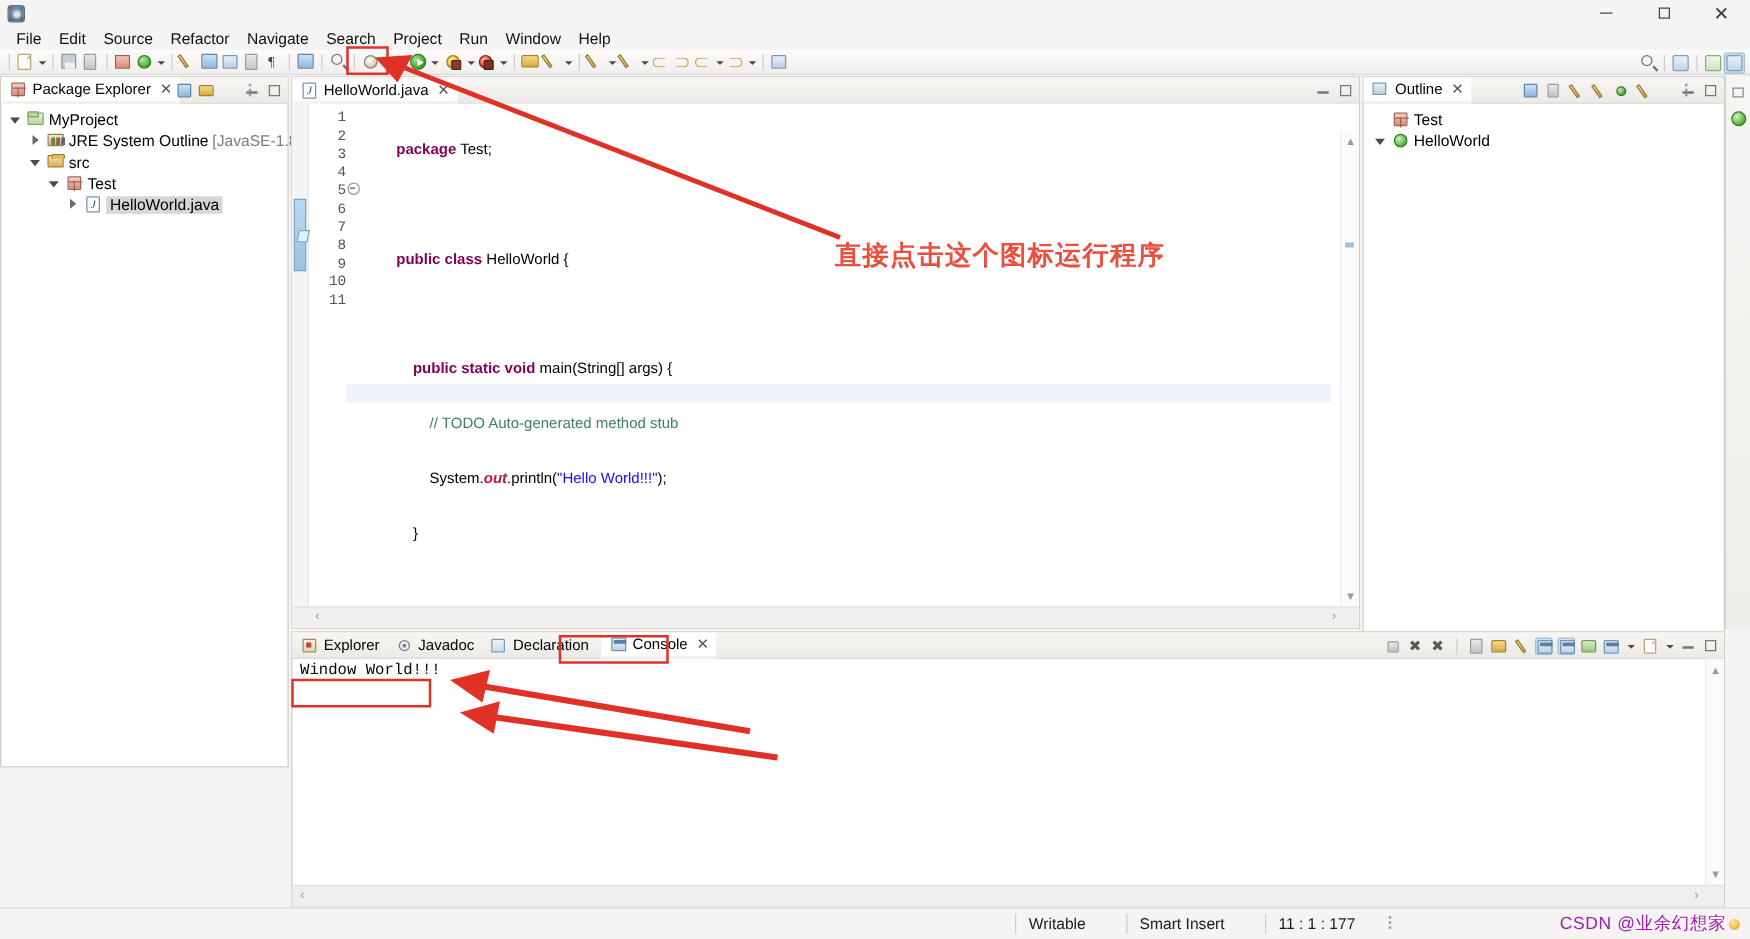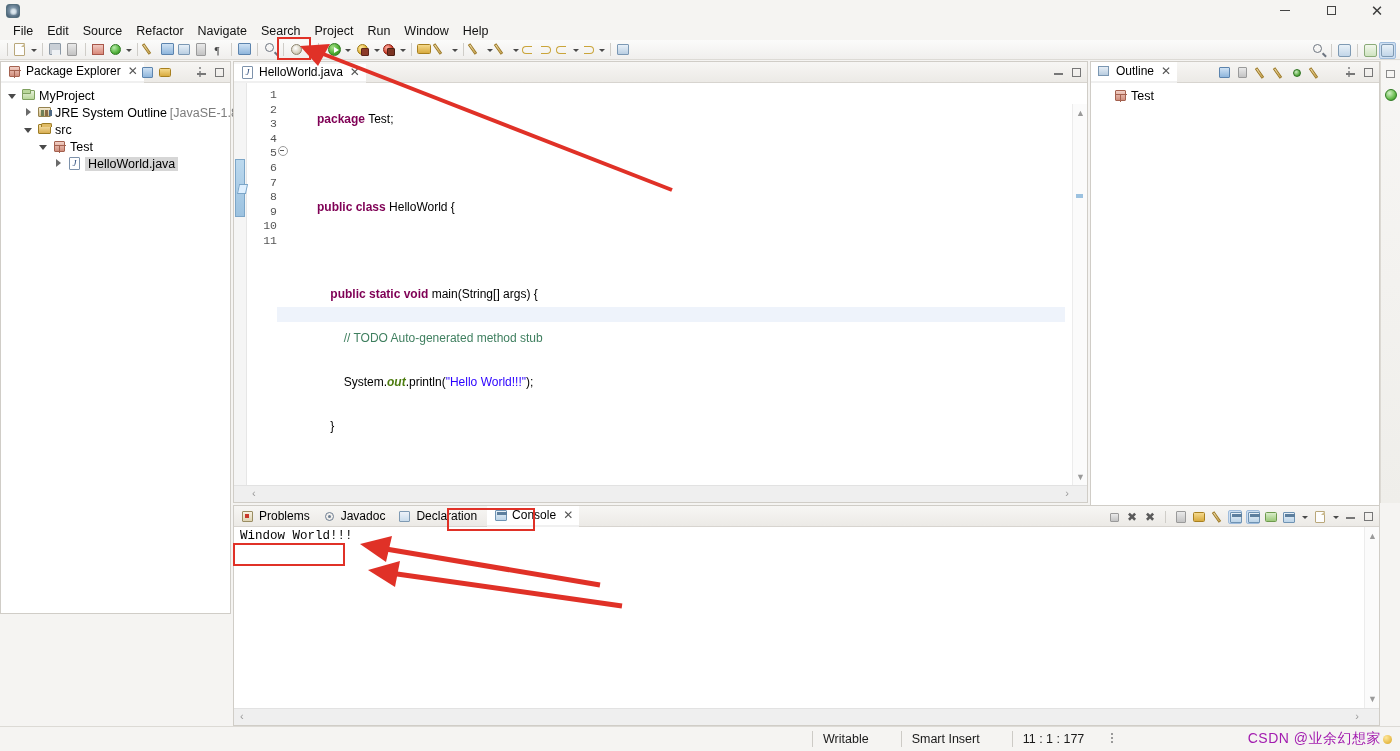--- a/index.html
+++ b/index.html
@@ -148,21 +148,21 @@
      background:linear-gradient(#bcd9ee,#9cc2e0); border:1px solid #7ca6c8;}
   .foldmark:after{content:"";position:absolute;left:1.5px;top:24px;width:7px;height:8px;background:#dff0ff;
      border:1px solid #7ca6c8;transform:skewX(-12deg);}
   .linenos{ position:absolute; left:13px; top:0; width:30px; text-align:right; padding-top:5px;
     font-family:"Liberation Mono", monospace; font-size:11.5px; color:#555; line-height:14.6px;}
   .codearea{ position:absolute; left:50px; top:0; right:22px; padding-top:0;
     font-family:Liberation Sans, sans-serif; font-size:12px; line-height:14.6px; white-space:pre; color:#000;margin-left:33px;}
   .kw{ color:#7f0055; font-weight:bold; }
   .str{ color:#2a00ff; }
   .cmt{ color:#3f7f5f; }
-  .fld{ color:#4d7c0f; font-style:italic; font-weight:bold; }
+  .fld{ color:#be185d; font-style:italic; font-weight:bold; }
   .curline{ position:absolute; left:43px; right:22px; height:15px; background:#eef3fb; }
   .fold-glyph{ position:absolute; left:44px; width:9px;height:9px; }
   .fold-glyph:after{content:"";position:absolute;left:0;top:0;width:8px;height:8px;border:1px solid #9a9a9a;
     border-radius:50%;background:#fff;}
   .fold-glyph:before{content:"";position:absolute;left:2px;top:4px;width:4px;height:1px;background:#555;z-index:2;}
   .ed-vscroll{ position:absolute; right:0; top:21px; width:15px; bottom:17px; background:#fbfbfb; border-left:1px solid #ececec;}
   .ed-vscroll .up,.ed-vscroll .dn{ position:absolute; left:3px; width:9px;height:9px; color:#9a9a9a; font-size:9px;}
   .ed-vscroll .up{ top:4px;} .ed-vscroll .dn{ bottom:4px;}
   .ed-hscroll{ position:absolute; left:0; right:0; bottom:0; height:17px; background:#efefef; border-top:1px solid #e2e2e2;}
   .ed-hscroll .lt{position:absolute;left:18px;top:1px;color:#9a9a9a;font-size:11px;}
@@ -537,39 +537,46 @@
           </span>
       </div>
     </div>
     <div class="ol-tree">
       <div class="trow" style="padding-left:18px">
         <span class="ti">
             <i class="i-pkg"></i>
           </span>
         <span>Test</span>
       </div>
+      <div class="trow" style="padding-left:4px">
+        <span class="twist down"></span>
+        <span class="ti">
+            <i class="i-olc"></i>
+          </span>
+        <span>HelloWorld</span>
+      </div>
     </div>
   </div>
 
   <div class="rstrip">
     <span class="rs-ico">
         <i style="position:absolute;left:3px;top:4px;width:9px;height:8px;border:1.3px solid #8a8a8a"></i>
       </span>
     <span class="rs-ico">
         <i class="i-olc" style="left:2px;top:2px;width:12px;height:12px"></i>
       </span>
   </div>
 
   <div class="view" id="console">
     <div class="view-tabbar">
       <div class="vtab">
         <span class="ti">
             <i class="i-prob"></i>
           </span>
-        <span>Problems</span>
+        <span>Explorer</span>
       </div>
       <div class="vtab">
         <span class="ti">
             <i class="i-jdoc"></i>
           </span>
         <span>Javadoc</span>
       </div>
       <div class="vtab">
         <span class="ti">
             <i class="i-decl"></i>
@@ -670,15 +677,16 @@
         <polygon points="360,544 392,536 386,562" fill="#e03127"></polygon>
       </g>
 
       <g>
         <line x1="622" y1="606" x2="390" y2="573" stroke="#e03127" stroke-width="5"></line>
         <polygon points="368,570 400,561 395,587" fill="#e03127"></polygon>
       </g>
     </svg>
   </div>
 
+  <div class="ann ann-text" style="left:668px; top:190px;">直接点击这个图标运行程序</div>
 
 
 </div>
 
 </body></html>

